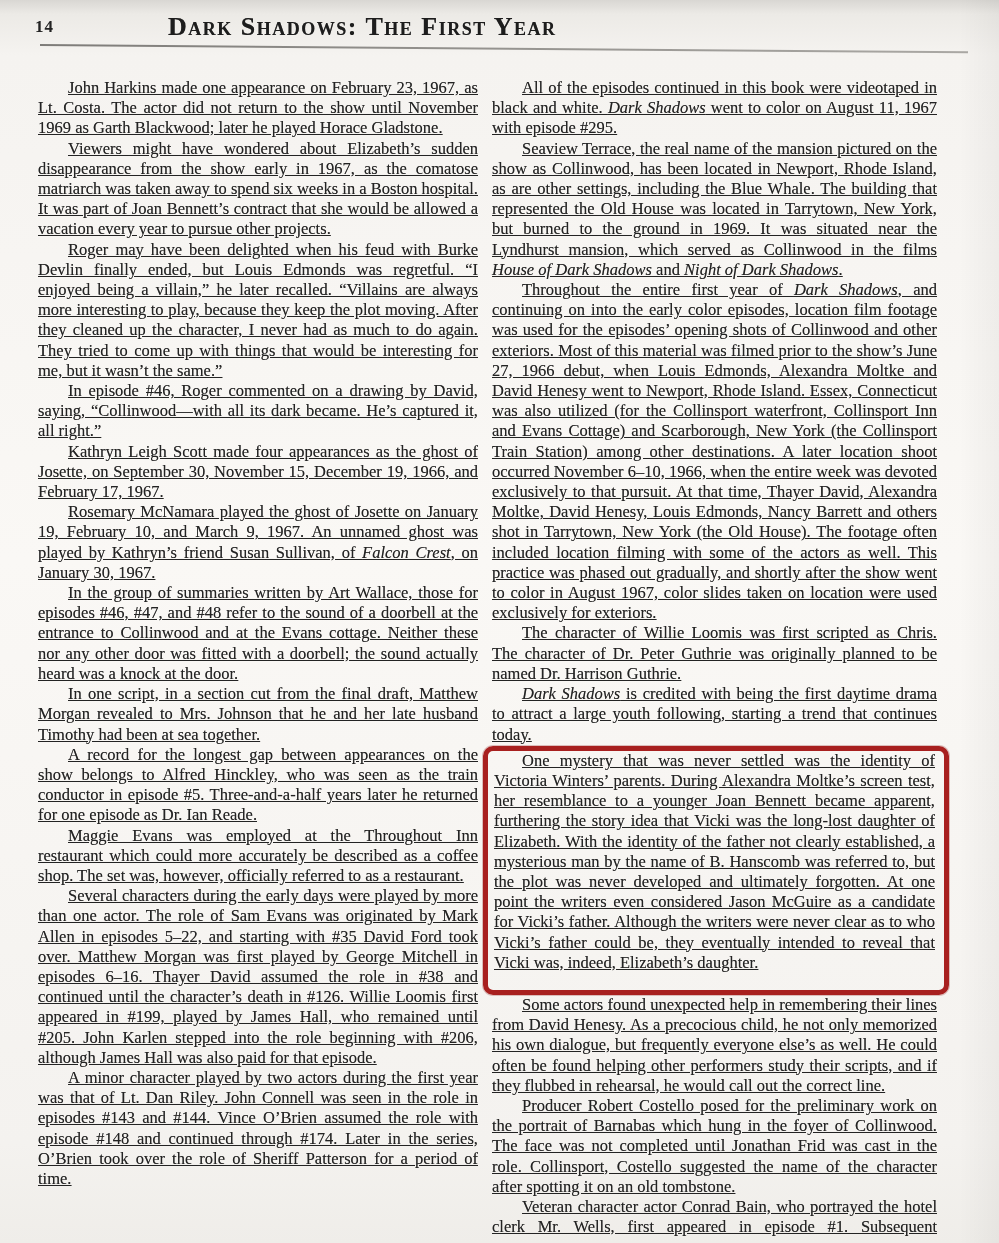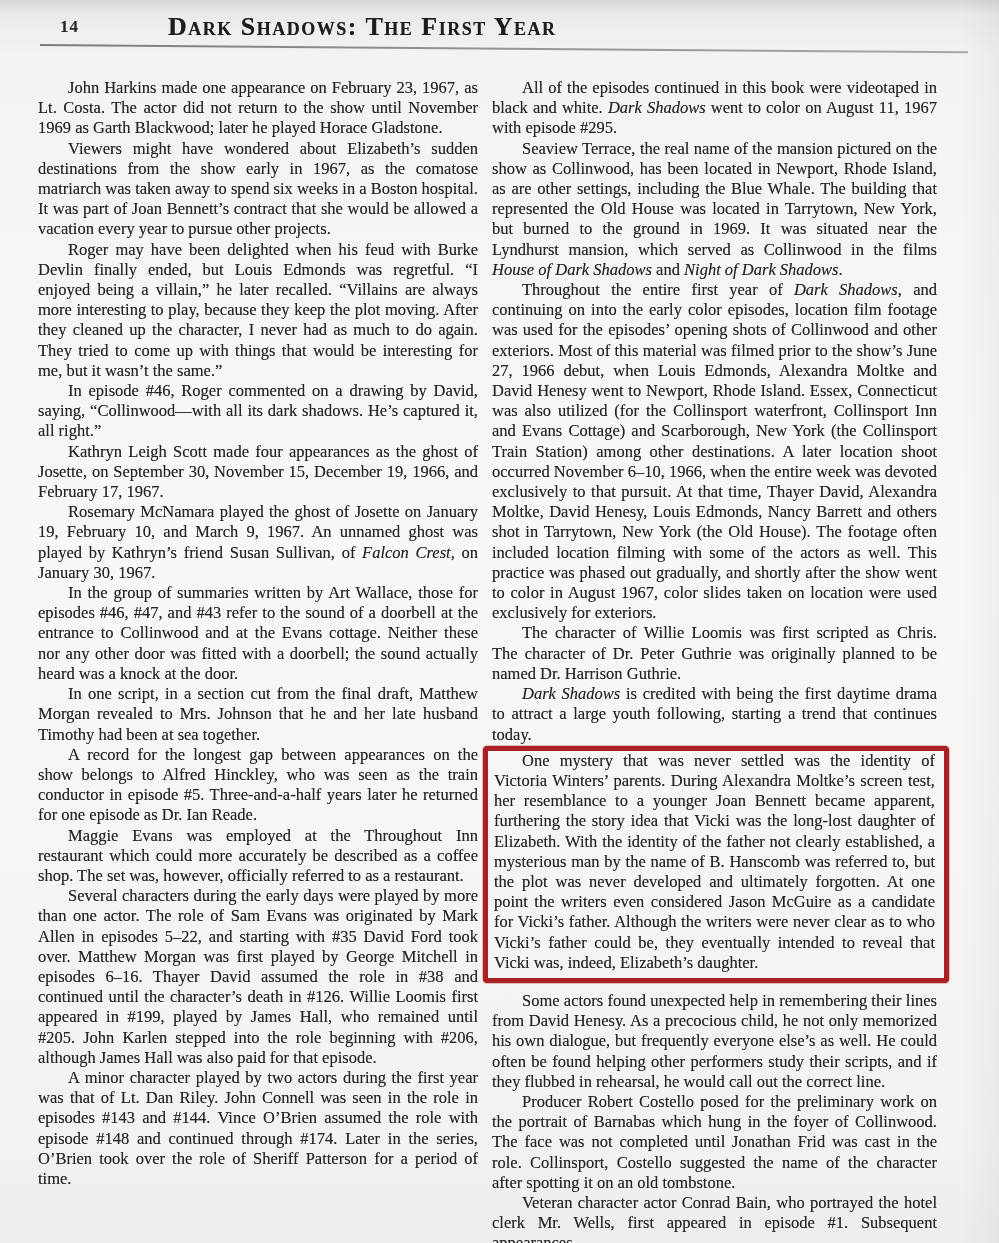--- a/index.html
+++ b/index.html
@@ -13,21 +13,21 @@
     font-family:"Liberation Serif","DejaVu Serif",serif;
     color:#232323;
   }
   .page::after{ 
     content:""; position:absolute; top:0; right:0; bottom:0; width:40px;
     background:linear-gradient(90deg, rgba(0,0,0,0), rgba(0,0,0,0.04));
     pointer-events:none;
   }
   .header { position:absolute; top:0; left:0; right:0; height:60px; }
   .page-number {
-    position:absolute; left:60px; top:17px;
+    position:absolute; left:35px; top:17px;
     font-size:17px; font-weight:bold; letter-spacing:1px;
   }
   .page-title {
     position:absolute; left:168px; top:12px;
     font-size:26px; font-weight:bold;
     font-variant:small-caps; letter-spacing:1.5px;
     color:#1d1d1d;
     text-shadow:0 0 0.5px rgba(0,0,0,0.5);
     white-space:nowrap;
   }
@@ -43,49 +43,50 @@
   .column { width:443px; }
   .column.left  { width:440px; }
   .column.right { width:445px; }
   .para {
     margin:0;
     font-size:16.5px;
     line-height:20.2px;
     text-align:justify;
     text-indent:30px;
     text-shadow:0 0 0.4px rgba(20,20,20,0.45);
+    text-decoration:underline;
   }
   .para em { font-style:italic; }
   .highlight-box {
     border:5px solid var(--highlight,#a8201f);
-    border-radius:4px;
-    margin:1px -12px 8px -9px;
-    padding:0 9px 5px 6px;
+    border-radius:10px;
+    margin:1px -12px 0 -9px;
+    padding:0 9px 17px 6px;
     box-shadow:0 0 0 1px rgba(140,20,20,0.25);
   }
   .highlight-box .para { text-indent:28px; }
 </style>
 </head>
 <body>
 
 <div class="page">
   <div class="header">
     <span class="page-number">14</span>
     <span class="page-title">Dark Shadows: The First Year</span>
     <div class="header-rule"></div>
   </div>
   <div class="content">
     <div class="column left">
         <p class="para"><span>John Harkins made one appearance on February 23, 1967, as Lt. Costa. The actor did not return to the show until November 1969 as Garth Blackwood; later he played Horace Gladstone.</span></p>
-        <p class="para"><span>Viewers might have wondered about Elizabeth’s sudden destinations from the show early in 1967, as the comatose matriarch was taken away to spend six weeks in a Boston hospital. It was part of Joan Bennett’s contract that she would be allowed a vacation every year to pursue other projects.</span></p>
+        <p class="para"><span>Viewers might have wondered about Elizabeth’s sudden disappearance from the show early in 1967, as the comatose matriarch was taken away to spend six weeks in a Boston hospital. It was part of Joan Bennett’s contract that she would be allowed a vacation every year to pursue other projects.</span></p>
         <p class="para"><span>Roger may have been delighted when his feud with Burke Devlin finally ended, but Louis Edmonds was regretful. “I enjoyed being a villain,” he later recalled. “Villains are always more interesting to play, because they keep the plot moving. After they cleaned up the character, I never had as much to do again. They tried to come up with things that would be interesting for me, but it wasn’t the same.”</span></p>
-        <p class="para"><span>In episode #46, Roger commented on a drawing by David, saying, “Collinwood—with all its dark shadows. He’s captured it, all right.”</span></p>
+        <p class="para"><span>In episode #46, Roger commented on a drawing by David, saying, “Collinwood—with all its dark became. He’s captured it, all right.”</span></p>
         <p class="para"><span>Kathryn Leigh Scott made four appearances as the ghost of Josette, on September 30, November 15, December 19, 1966, and February 17, 1967.</span></p>
         <p class="para"><span>Rosemary McNamara played the ghost of Josette on January 19, February 10, and March 9, 1967. An unnamed ghost was played by Kathryn’s friend Susan Sullivan, of </span><em>Falcon Crest</em><span>, on January 30, 1967.</span></p>
-        <p class="para"><span>In the group of summaries written by Art Wallace, those for episodes #46, #47, and #43 refer to the sound of a doorbell at the entrance to Collinwood and at the Evans cottage. Neither these nor any other door was fitted with a doorbell; the sound actually heard was a knock at the door.</span></p>
+        <p class="para"><span>In the group of summaries written by Art Wallace, those for episodes #46, #47, and #48 refer to the sound of a doorbell at the entrance to Collinwood and at the Evans cottage. Neither these nor any other door was fitted with a doorbell; the sound actually heard was a knock at the door.</span></p>
         <p class="para"><span>In one script, in a section cut from the final draft, Matthew Morgan revealed to Mrs. Johnson that he and her late husband Timothy had been at sea together.</span></p>
         <p class="para"><span>A record for the longest gap between appearances on the show belongs to Alfred Hinckley, who was seen as the train conductor in episode #5. Three-and-a-half years later he returned for one episode as Dr. Ian Reade.</span></p>
         <p class="para"><span>Maggie Evans was employed at the Throughout Inn restaurant which could more accurately be described as a coffee shop. The set was, however, officially referred to as a restaurant.</span></p>
         <p class="para"><span>Several characters during the early days were played by more than one actor. The role of Sam Evans was originated by Mark Allen in episodes 5–22, and starting with #35 David Ford took over. Matthew Morgan was first played by George Mitchell in episodes 6–16. Thayer David assumed the role in #38 and continued until the character’s death in #126. Willie Loomis first appeared in #199, played by James Hall, who remained until #205. John Karlen stepped into the role beginning with #206, although James Hall was also paid for that episode.</span></p>
         <p class="para"><span>A minor character played by two actors during the first year was that of Lt. Dan Riley. John Connell was seen in the role in episodes #143 and #144. Vince O’Brien assumed the role with episode #148 and continued through #174. Later in the series, O’Brien took over the role of Sheriff Patterson for a period of time.</span></p>
       </div>
     <div class="column right">
         <p class="para"><span>All of the episodes continued in this book were videotaped in black and white. </span><em>Dark Shadows</em><span> went to color on August 11, 1967 with episode #295.</span></p>
         <p class="para"><span>Seaview Terrace, the real name of the mansion pictured on the show as Collinwood, has been located in Newport, Rhode Island, as are other settings, including the Blue Whale. The building that represented the Old House was located in Tarrytown, New York, but burned to the ground in 1969. It was situated near the Lyndhurst mansion, which served as Collinwood in the films </span><em>House of Dark Shadows</em><span> and </span><em>Night of Dark Shadows</em><span>.</span></p>
         <p class="para"><span>Throughout the entire first year of </span><em>Dark Shadows</em><span>, and continuing on into the early color episodes, location film footage was used for the episodes’ opening shots of Collinwood and other exteriors. Most of this material was filmed prior to the show’s June 27, 1966 debut, when Louis Edmonds, Alexandra Moltke and David Henesy went to Newport, Rhode Island. Essex, Connecticut was also utilized (for the Collinsport waterfront, Collinsport Inn and Evans Cottage) and Scarborough, New York (the Collinsport Train Station) among other destinations. A later location shoot occurred November 6–10, 1966, when the entire week was devoted exclusively to that pursuit. At that time, Thayer David, Alexandra Moltke, David Henesy, Louis Edmonds, Nancy Barrett and others shot in Tarrytown, New York (the Old House). The footage often included location filming with some of the actors as well. This practice was phased out gradually, and shortly after the show went to color in August 1967, color slides taken on location were used exclusively for exteriors.</span></p>

